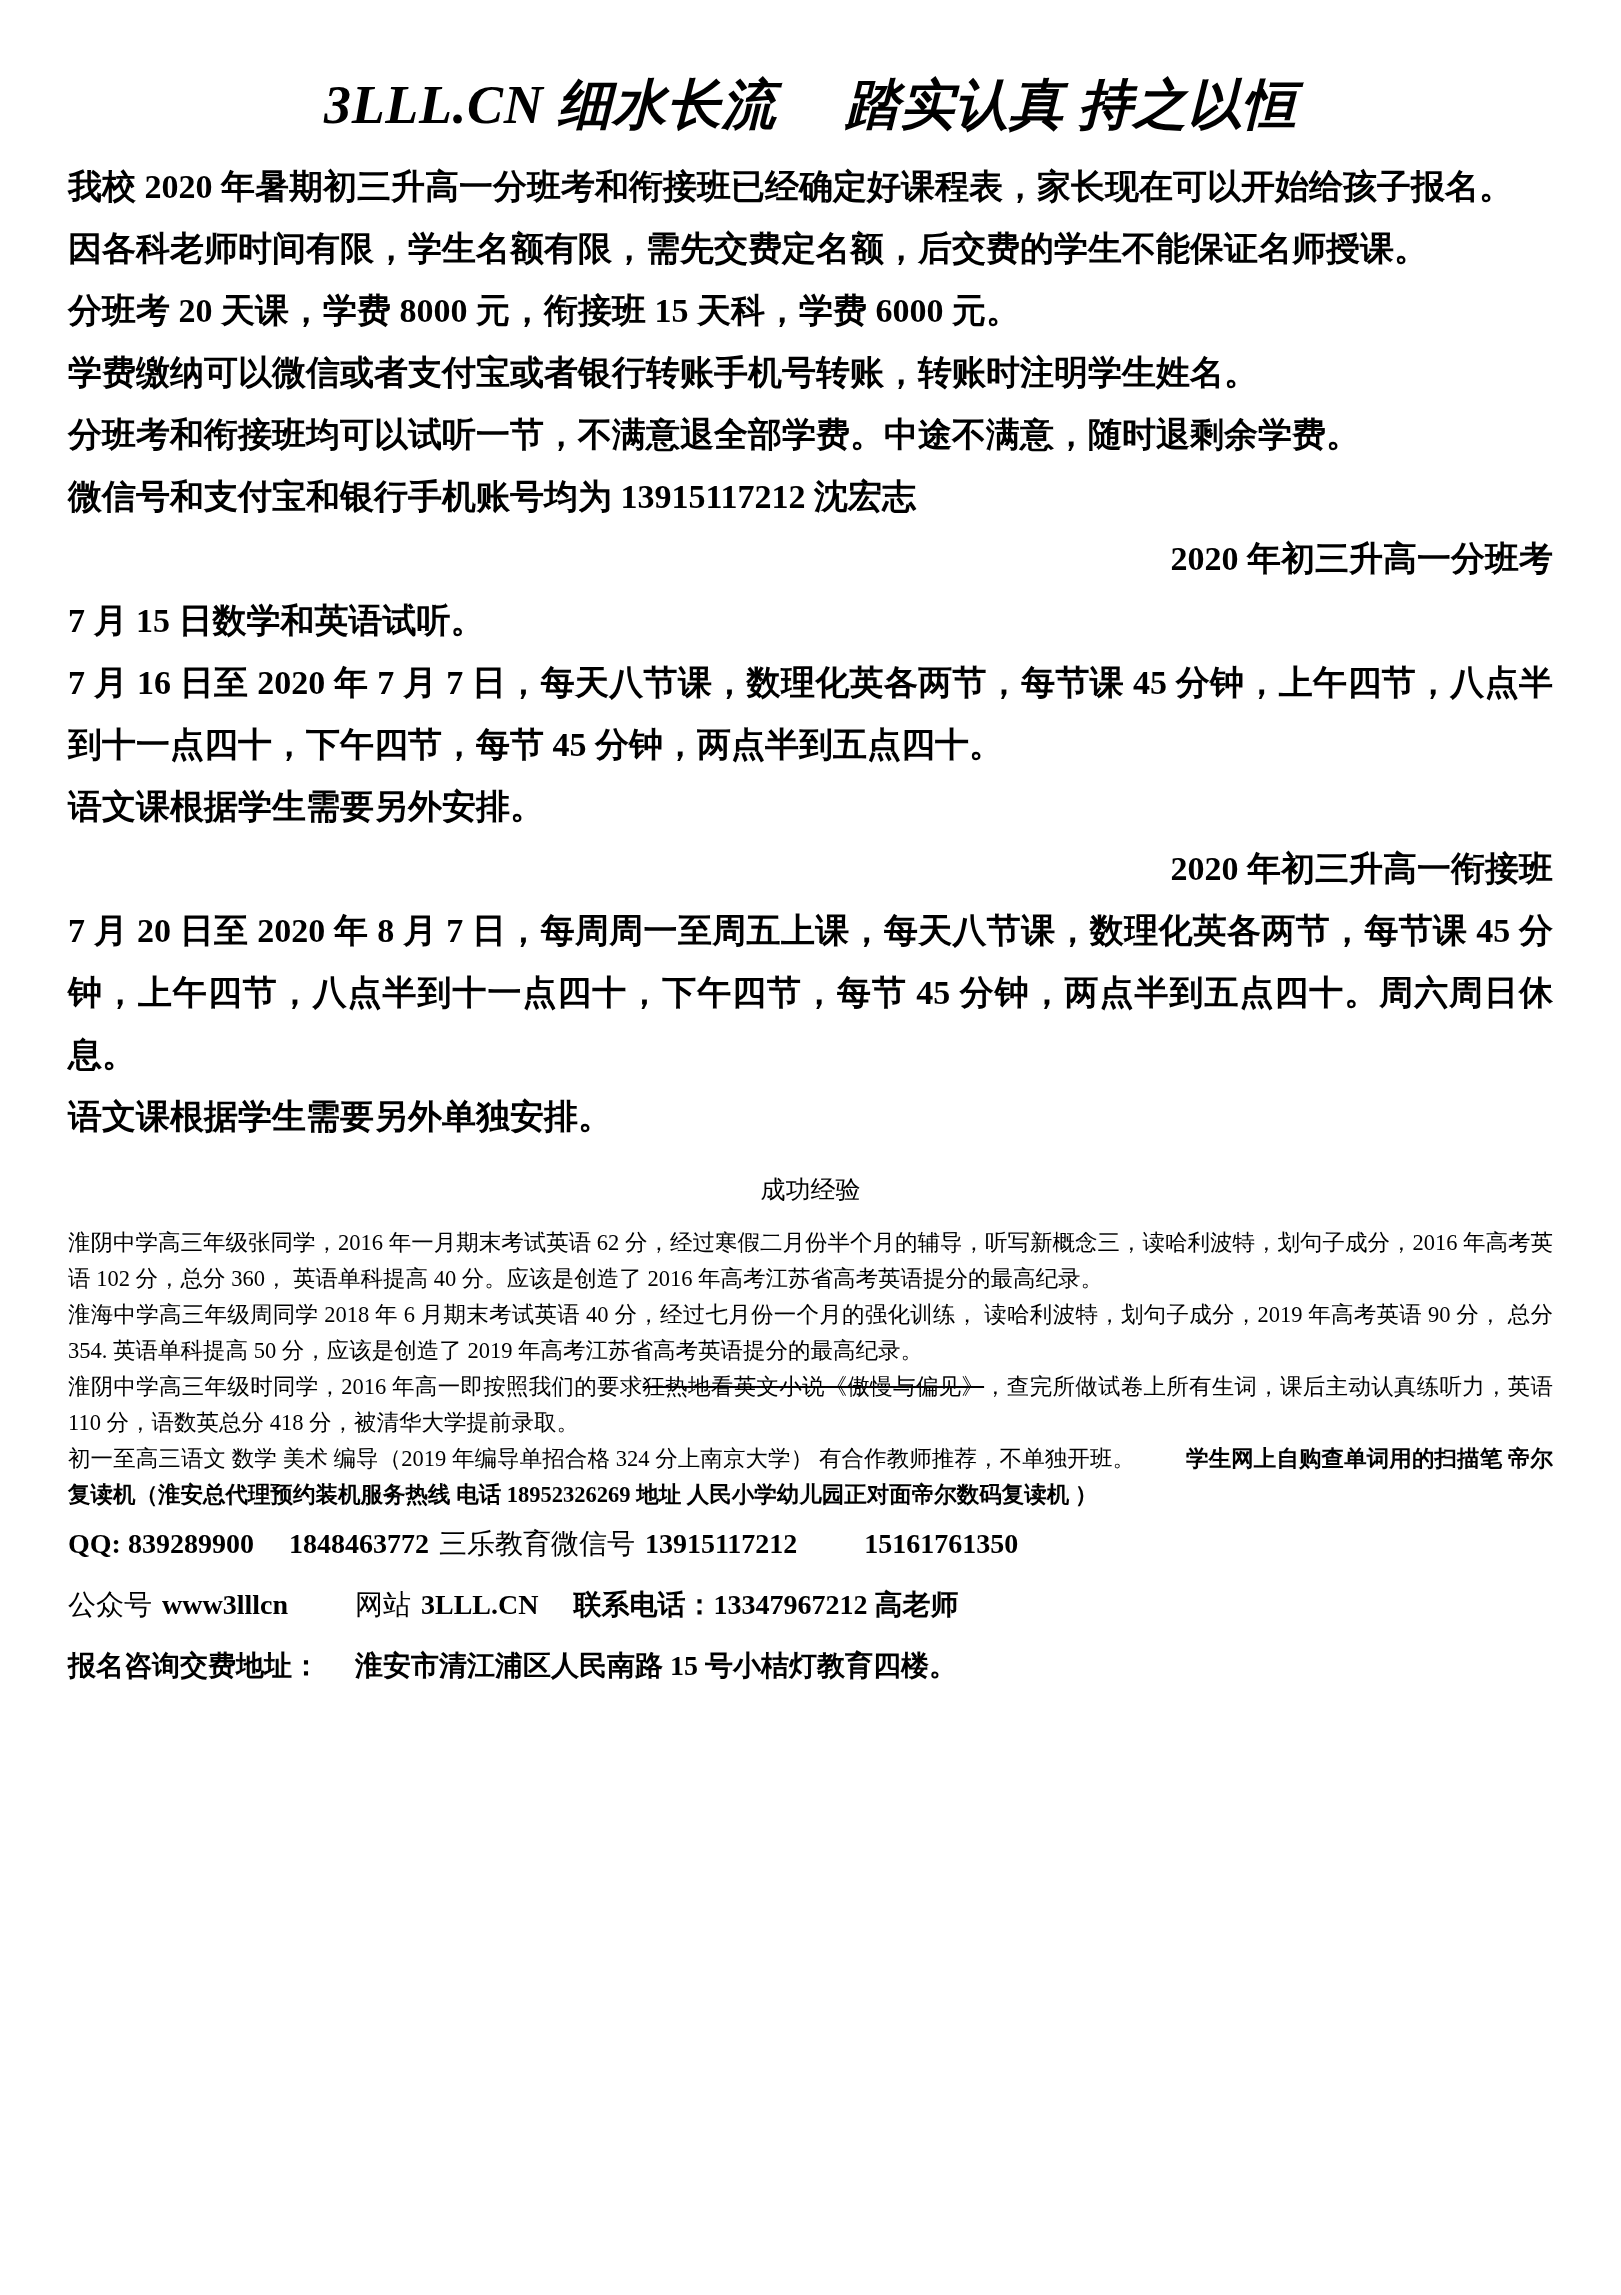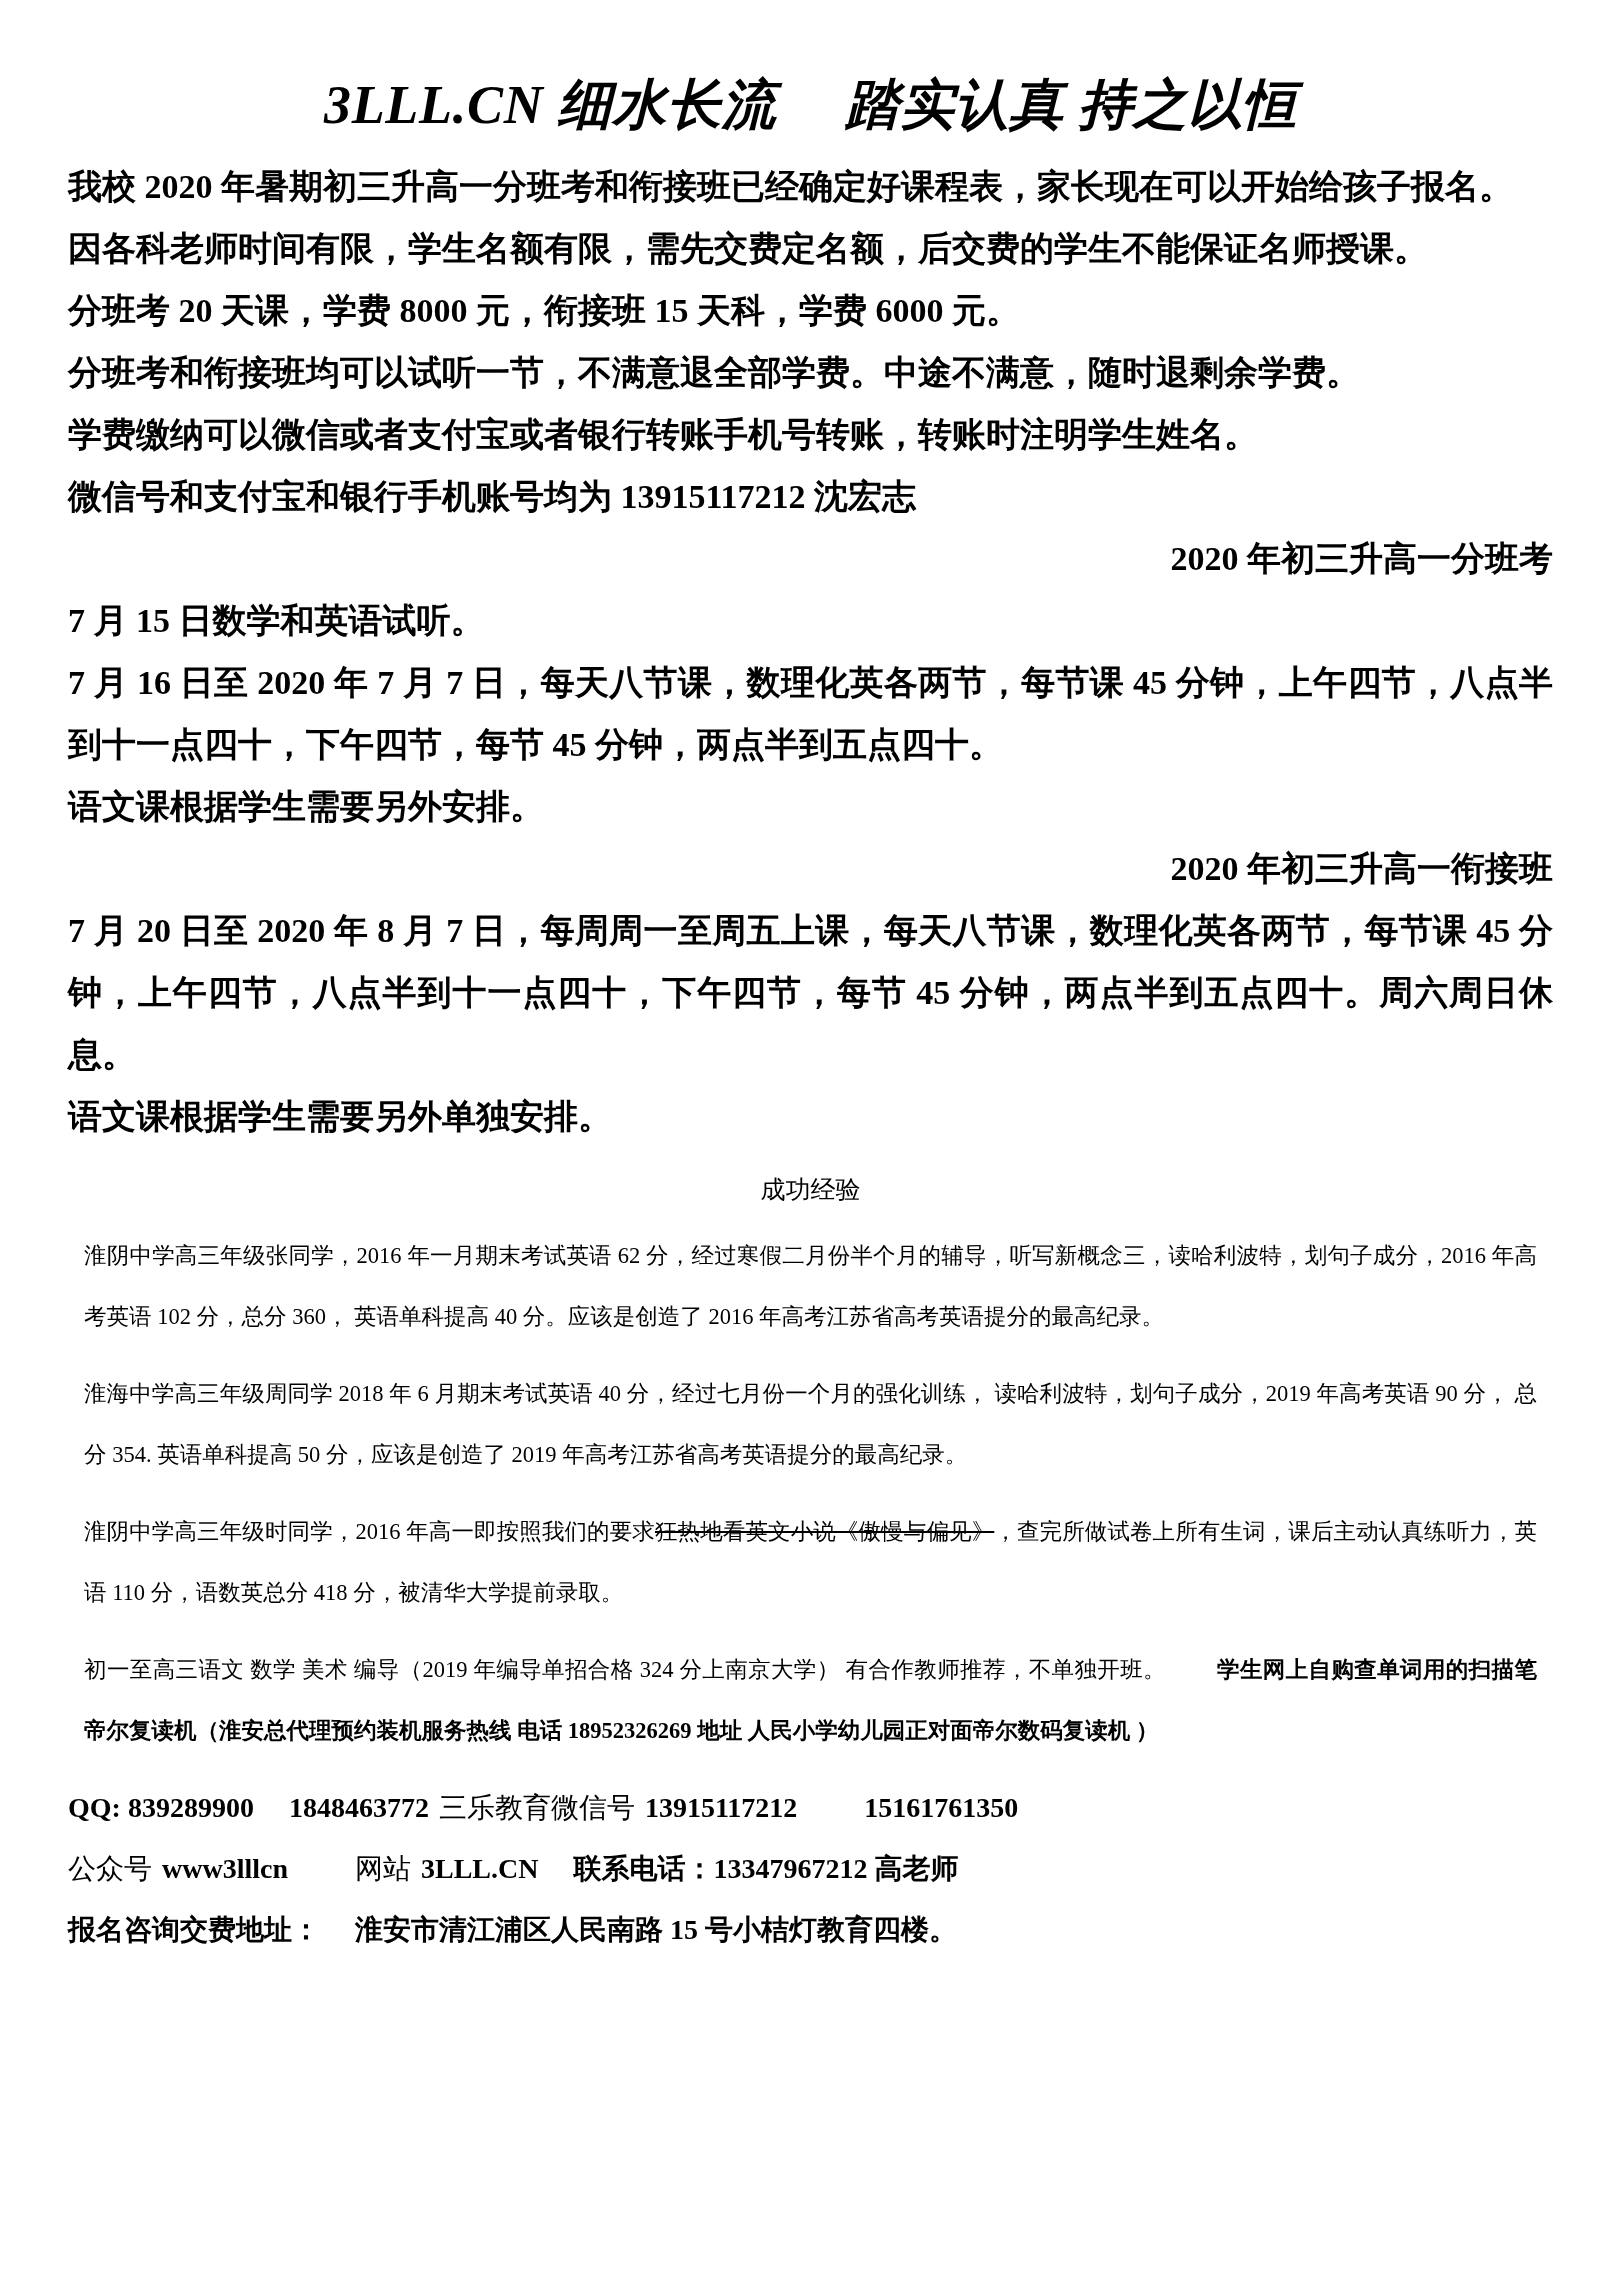--- a/index.html
+++ b/index.html
@@ -33,22 +33,22 @@
   .body-text p.center { text-align: right; }
   .success-heading {
     font-size: 25px;
     font-weight: normal;
     text-align: center;
     margin: 25px 0 19px 0;
   }
   .small-text p {
     font-size: 22.5px;
     font-weight: normal;
-    line-height: 61px;
-    margin: 16px;
+    line-height: 36px;
+    margin: 0;
     text-align: justify;
     text-justify: inter-ideograph;
   }
   .b { font-weight: bold; }
   .reg { font-weight: normal; }
   .struck { text-decoration: line-through; text-decoration-thickness: 2.2px; }
   .contact p {
     font-size: 28px;
     font-weight: bold;
     line-height: 61px;
@@ -63,22 +63,22 @@
 <body>
 
 <div class="page">
 
   <h1 class="title">3LLL.CN 细水长流　 踏实认真 持之以恒</h1>
 
   <div class="body-text">
     <p>我校 2020 年暑期初三升高一分班考和衔接班已经确定好课程表，家长现在可以开始给孩子报名。</p>
     <p>因各科老师时间有限，学生名额有限，需先交费定名额，后交费的学生不能保证名师授课。</p>
     <p>分班考 20 天课，学费 8000 元，衔接班 15 天科，学费 6000 元。</p>
+    <p>学费缴纳可以微信或者支付宝或者银行转账手机号转账，转账时注明学生姓名。</p>
     <p>分班考和衔接班均可以试听一节，不满意退全部学费。中途不满意，随时退剩余学费。</p>
-    <p>学费缴纳可以微信或者支付宝或者银行转账手机号转账，转账时注明学生姓名。</p>
     <p>微信号和支付宝和银行手机账号均为 13915117212 沈宏志</p>
 
     <p class="center">2020 年初三升高一分班考</p>
     <p>7 月 15 日数学和英语试听。</p>
     <p>7 月 16 日至 2020 年 7 月 7 日，每天八节课，数理化英各两节，每节课 45 分钟，上午四节，八点半到十一点四十，下午四节，每节 45 分钟，两点半到五点四十。</p>
     <p>语文课根据学生需要另外安排。</p>
 
     <p class="center">2020 年初三升高一衔接班</p>
     <p>7 月 20 日至 2020 年 8 月 7 日，每周周一至周五上课，每天八节课，数理化英各两节，每节课 45 分钟，上午四节，八点半到十一点四十，下午四节，每节 45 分钟，两点半到五点四十。周六周日休息。</p>
     <p>语文课根据学生需要另外单独安排。</p>

